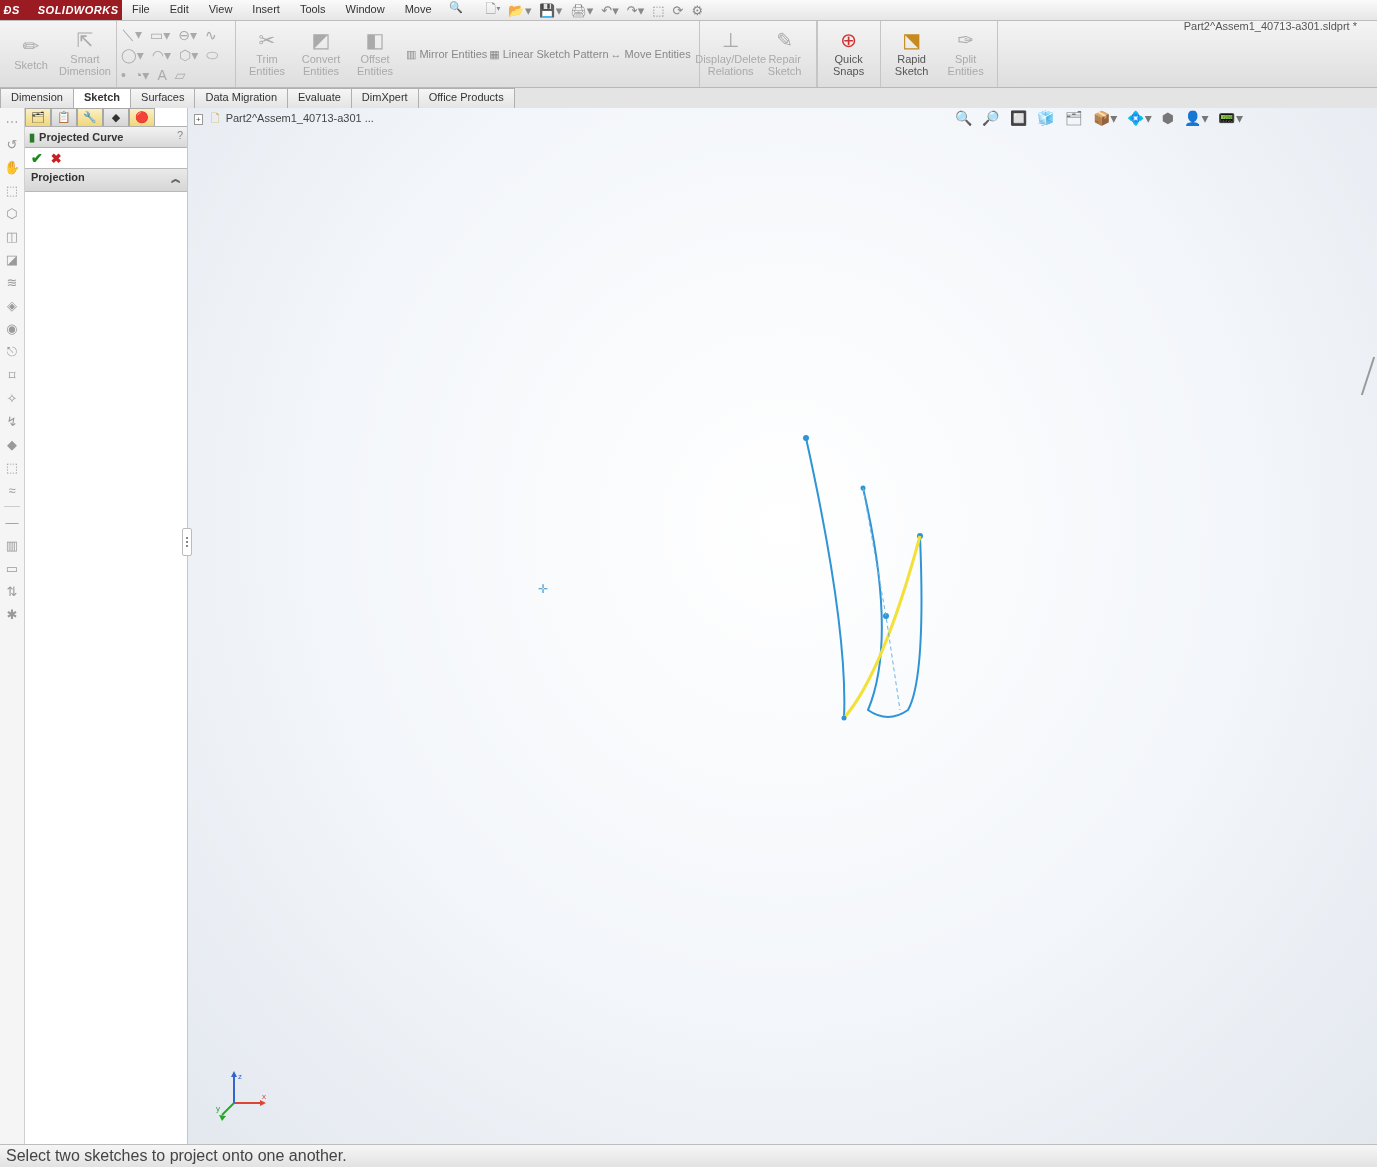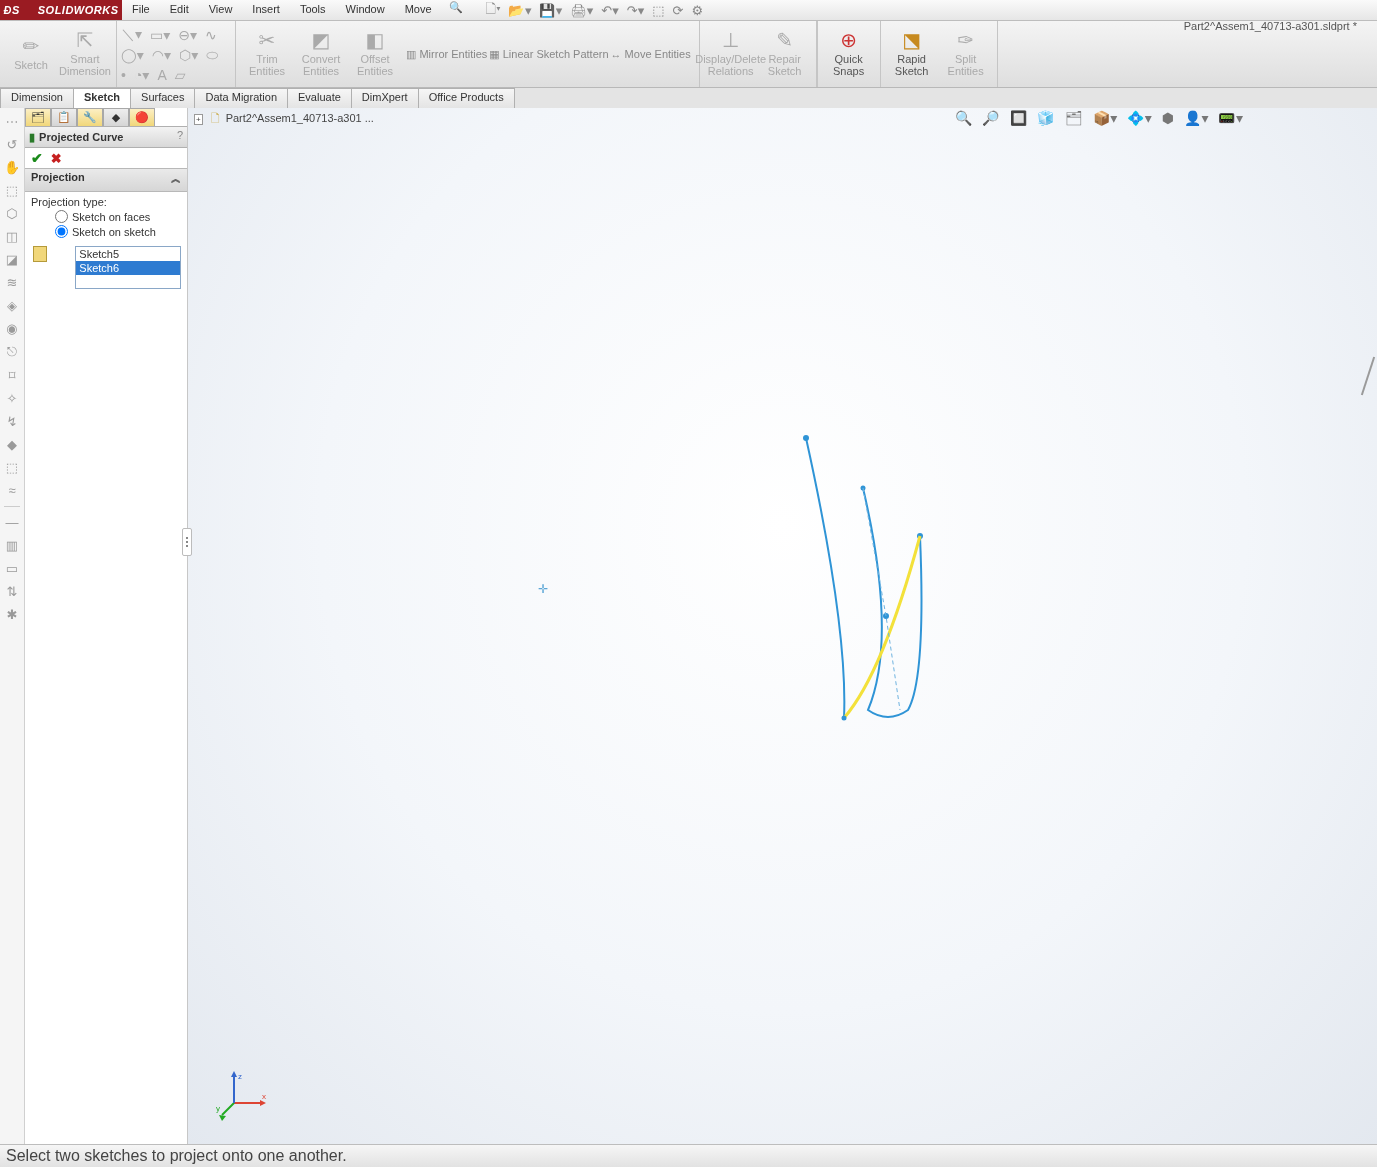--- a/index.html
+++ b/index.html
@@ -218,39 +218,20 @@
       <span>Projected Curve</span>
       <span class="q">?</span>
     </div>
     <div class="pm-okcancel">
       <span class="ok">✔</span>
       <span class="cancel">✖</span>
     </div>
     <div class="pm-section-h">
       <span>Projection</span><span class="chev">︽</span>
     </div>
-    <div class="pm-body">
-      <div>Projection type:</div>
-      <label class="radio-row">
-        <input type="radio" name="ptype" style="">
-          <span>Sketch on faces</span>
-      </label>
-      <label class="radio-row">
-        <input type="radio" name="ptype" checked="" style="">
-          <span>Sketch on sketch</span>
-      </label>
-      <div style="display:flex;align-items:flex-start">
-        <span class="pm-icon" style="margin:6px 4px 0 2px"></span>
-        <div class="sel-box">
-          <div class="sel-item">Sketch5</div>
-          <div class="sel-item sel">Sketch6</div>
-          <div class="sel-empty"></div>
-        </div>
-      </div>
-    </div>
   </div>
 
   <div class="viewport">
     <div class="bcrumb">
       <span class="plus">+</span>
       <span class="fico">🗋</span>
       <span>Part2^Assem1_40713-a301 ...</span>
     </div>
     <div class="heads-up">
       <span>🔍</span>

